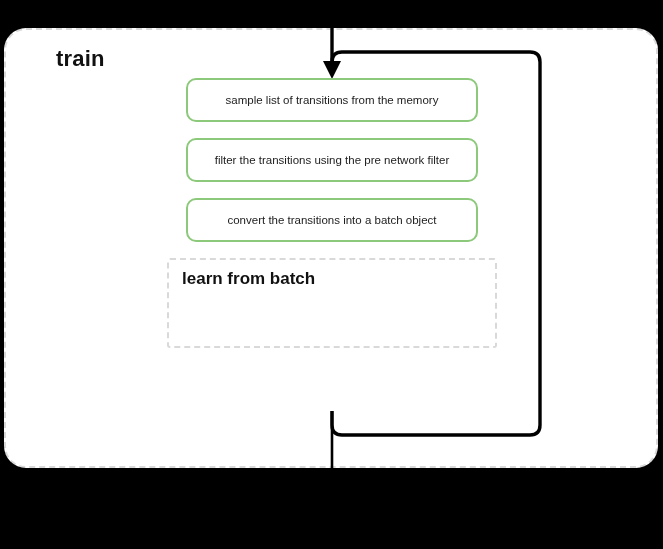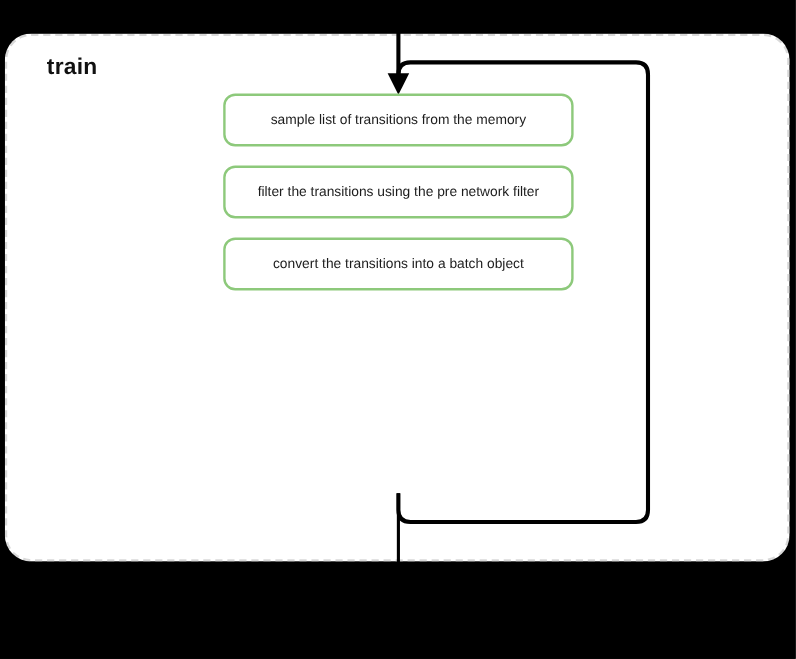--- a/index.html
+++ b/index.html
@@ -24,23 +24,23 @@
     width: 654px;
     height: 440px;
     background: #ffffff;
     border: 2px dashed #d9d9d9;
     border-radius: 22px;
     box-sizing: border-box;
   }
 
   .scope-title {
     position: absolute;
-    left: 39px;
+    left: 56px;
     top: 46px;
-    font-size: 19px;
+    font-size: 22px;
     font-weight: bold;
     color: #111111;
     letter-spacing: 0.2px;
     white-space: nowrap;
   }
 
   
   .proc-box {
     position: absolute;
     left: 186px;
@@ -137,16 +137,19 @@
   </div>
 
   <div class="proc-box box-2">
     <span class="label">filter the transitions using the pre network filter</span>
   </div>
 
   <div class="proc-box box-3">
     <span class="label">convert the transitions into a batch object</span>
   </div>
 
+  <div class="inner-dashed">
+    <div class="inner-title">learn from batch</div>
+  </div>
 
 
 
 </div>
 
 </body></html>

